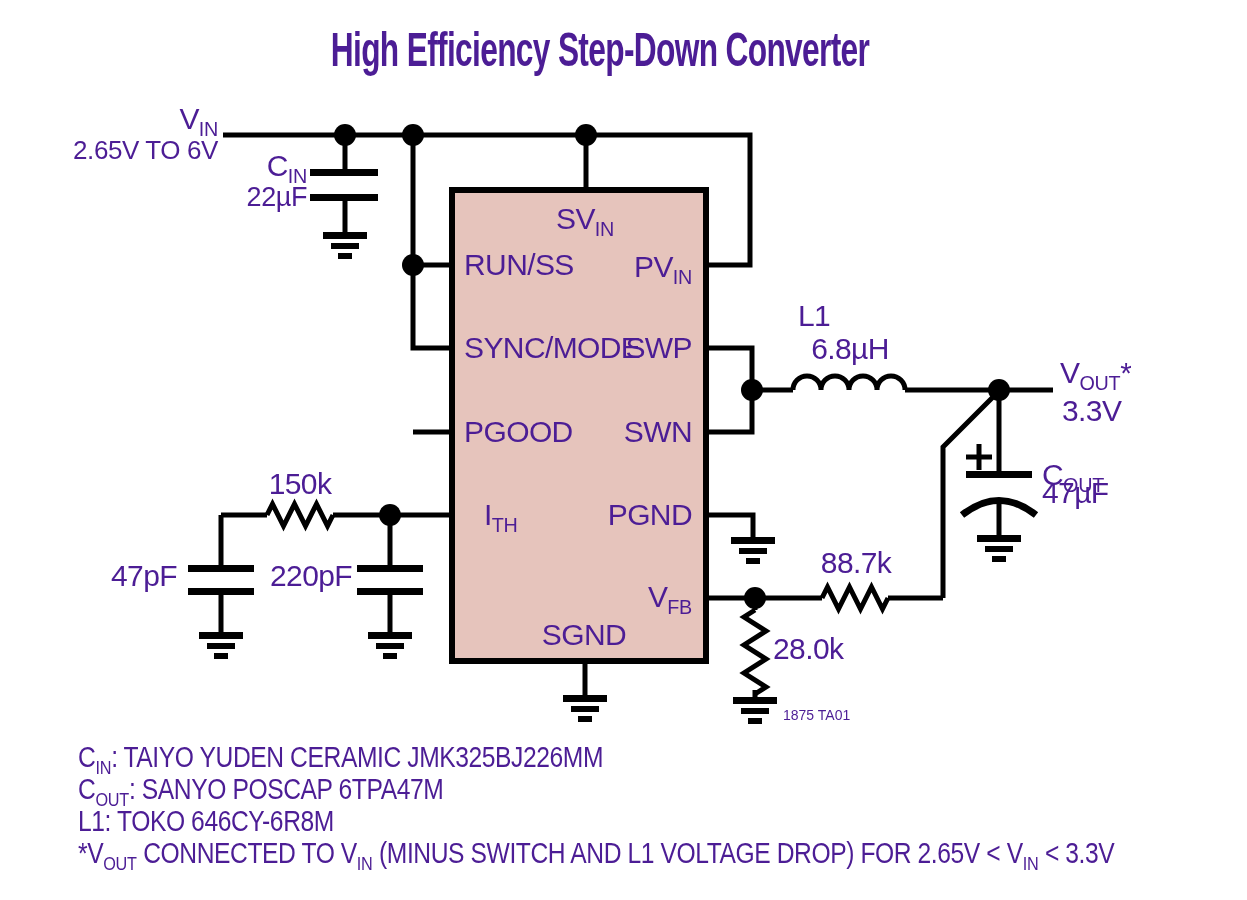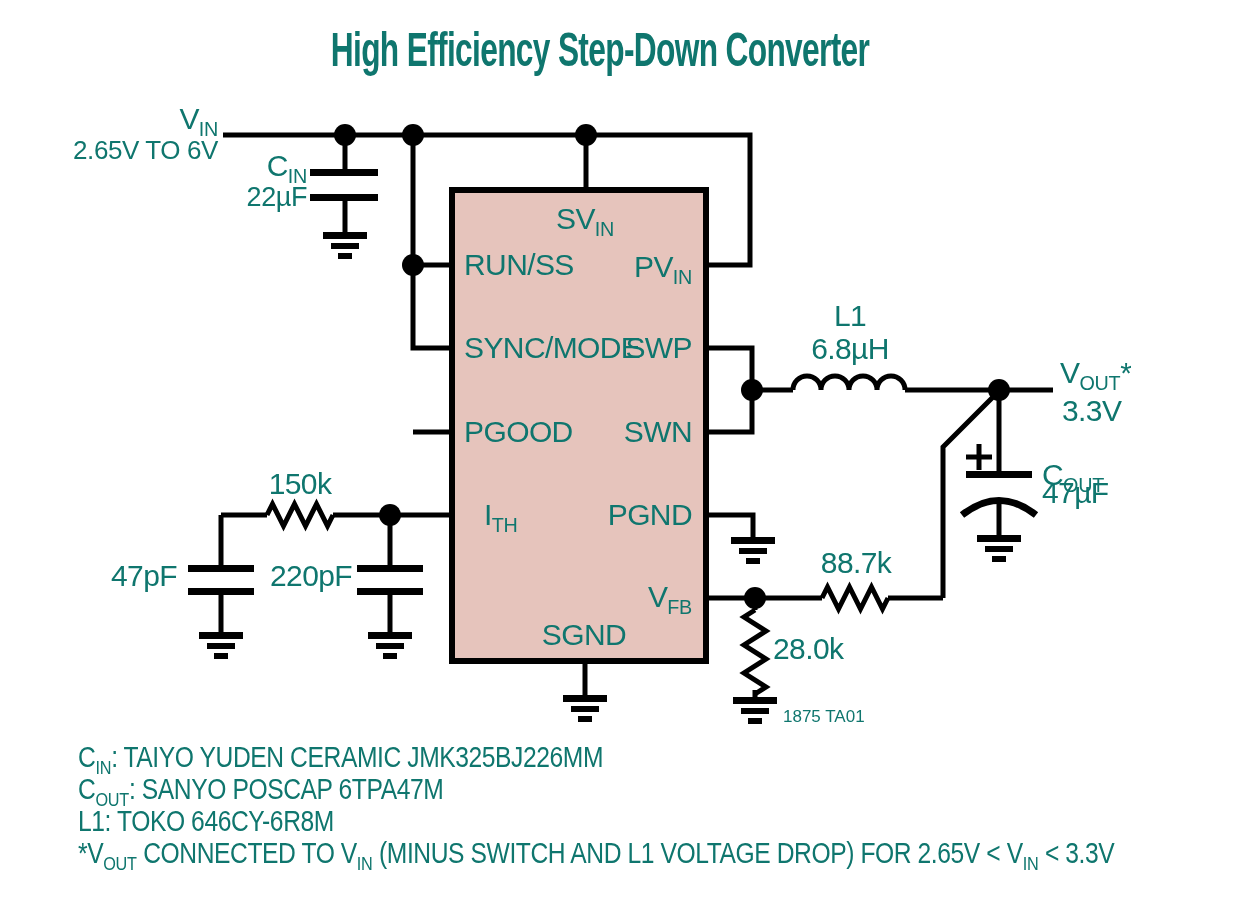--- a/index.html
+++ b/index.html
@@ -1,25 +1,25 @@
 <!DOCTYPE html>
 <html><head>
 <meta charset="utf-8">
 <style>
   html,body { margin:0; padding:0; background:#ffffff; }
   .stage {
     position:relative; width:1131px; height:900px; background:#ffffff;
-    font-family:"Liberation Sans", sans-serif; color:#0f766e; overflow:hidden;
+    font-family:"Liberation Sans", sans-serif; color:#4c1d95; overflow:hidden;
   }
   .stage svg { position:absolute; left:0; top:0; }
   .txt { position:absolute; line-height:1; white-space:nowrap; }
   .f30 { font-size:30px; letter-spacing:-0.6px; }
   .f27 { font-size:27px; letter-spacing:-0.4px; }
   .f26 { font-size:26px; letter-spacing:-0.4px; }
-  .f17 { font-size:17px; letter-spacing:0; }
+  .f17 { font-size:14px; letter-spacing:0; }
   .ctr { text-align:center; }
   .rgt { text-align:right; }
   sub { font-size:66%; line-height:0; letter-spacing:-0.3px; }
   .title {
     position:absolute; left:0; top:22px; width:1200px; text-align:center;
     font-size:48px; font-weight:bold; letter-spacing:-1px;
     transform:scaleX(0.66); transform-origin:50% 50%; white-space:nowrap;
   }
   .note {
     position:absolute; left:78px; font-size:29px; letter-spacing:-0.5px;
@@ -121,21 +121,21 @@
   <div class="txt f30 rgt" style="left:592px; top:252px; width:100px;"><span>PV</span><sub>IN</sub></div>
   <div class="txt f30" style="left:464px; top:333px;">SYNC/MODE</div>
   <div class="txt f30 rgt" style="left:592px; top:333px; width:100px;">SWP</div>
   <div class="txt f30" style="left:464px; top:417px;">PGOOD</div>
   <div class="txt f30 rgt" style="left:592px; top:417px; width:100px;">SWN</div>
   <div class="txt f30" style="left:464px; top:500px;margin-left:20px;"><span>I</span><sub>TH</sub></div>
   <div class="txt f30 rgt" style="left:592px; top:500px; width:100px;">PGND</div>
   <div class="txt f30 rgt" style="left:592px; top:582px; width:100px;"><span>V</span><sub>FB</sub></div>
   <div class="txt f30 ctr" style="left:514px; top:620px; width:140px;">SGND</div>
 
-  <div class="txt f30 ctr" style="left:800px; top:301px; width:100px;">L1</div>
+  <div class="txt f30 ctr" style="left:764px; top:301px; width:100px;">L1</div>
   <div class="txt f30 ctr" style="left:780px; top:334px; width:140px;">6.8µH</div>
 
   <div class="txt f30" style="left:1060px; top:358px;"><span>V</span><sub>OUT</sub><span>*</span></div>
   <div class="txt f30" style="left:1062px; top:396px;">3.3V</div>
   <div class="txt f30" style="left:1042px; top:460px;"><span>C</span><sub>OUT</sub></div>
   <div class="txt f30" style="left:1042px; top:478px;">47µF</div>
 
   <div class="txt f30 ctr" style="left:250px; top:469px; width:100px;">150k</div>
   <div class="txt f30 rgt" style="left:85px; top:561px; width:92px;">47pF</div>
   <div class="txt f30" style="left:270px; top:561px;">220pF</div>

